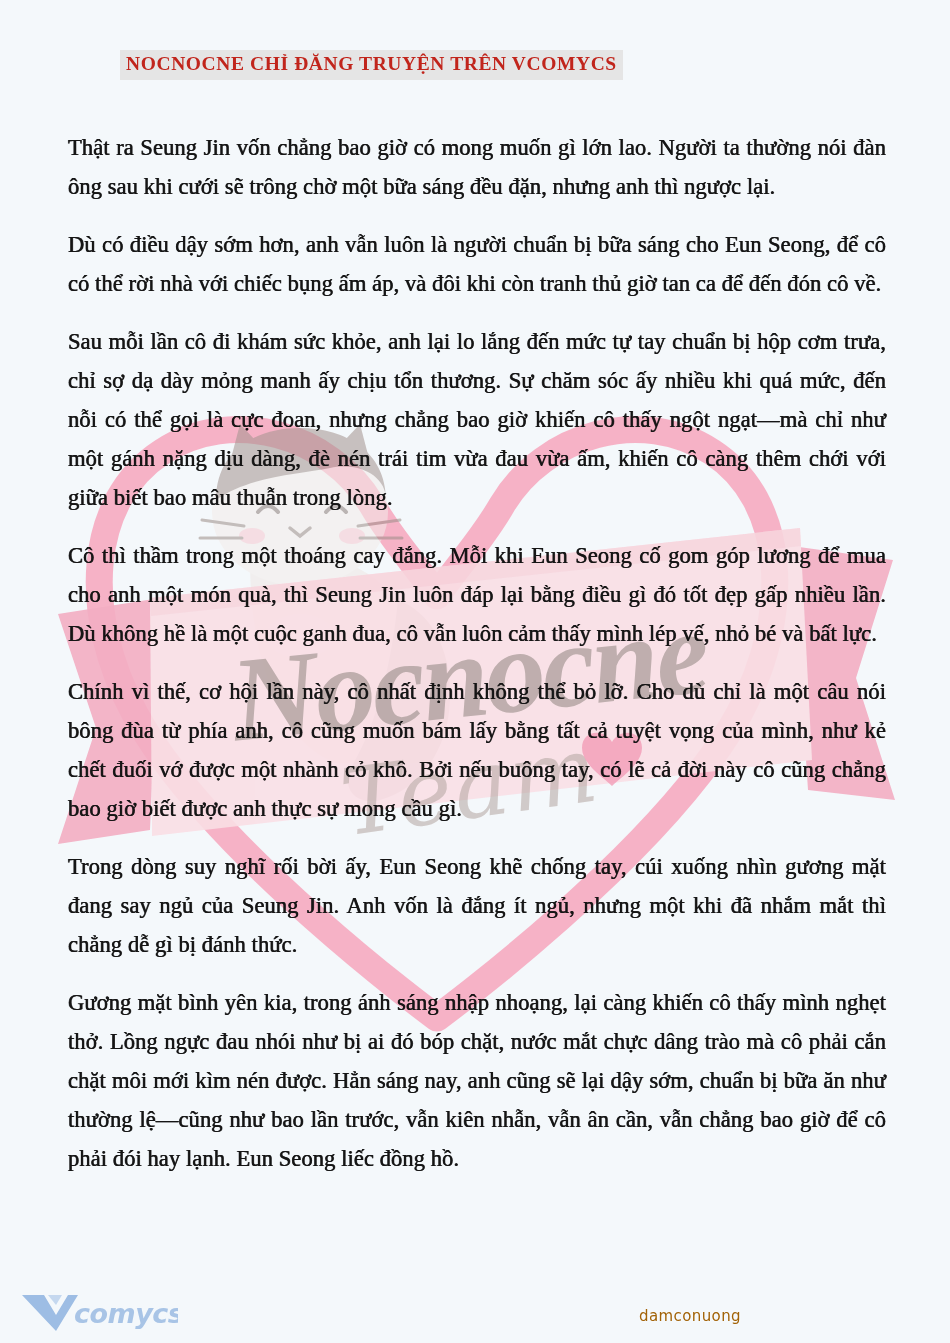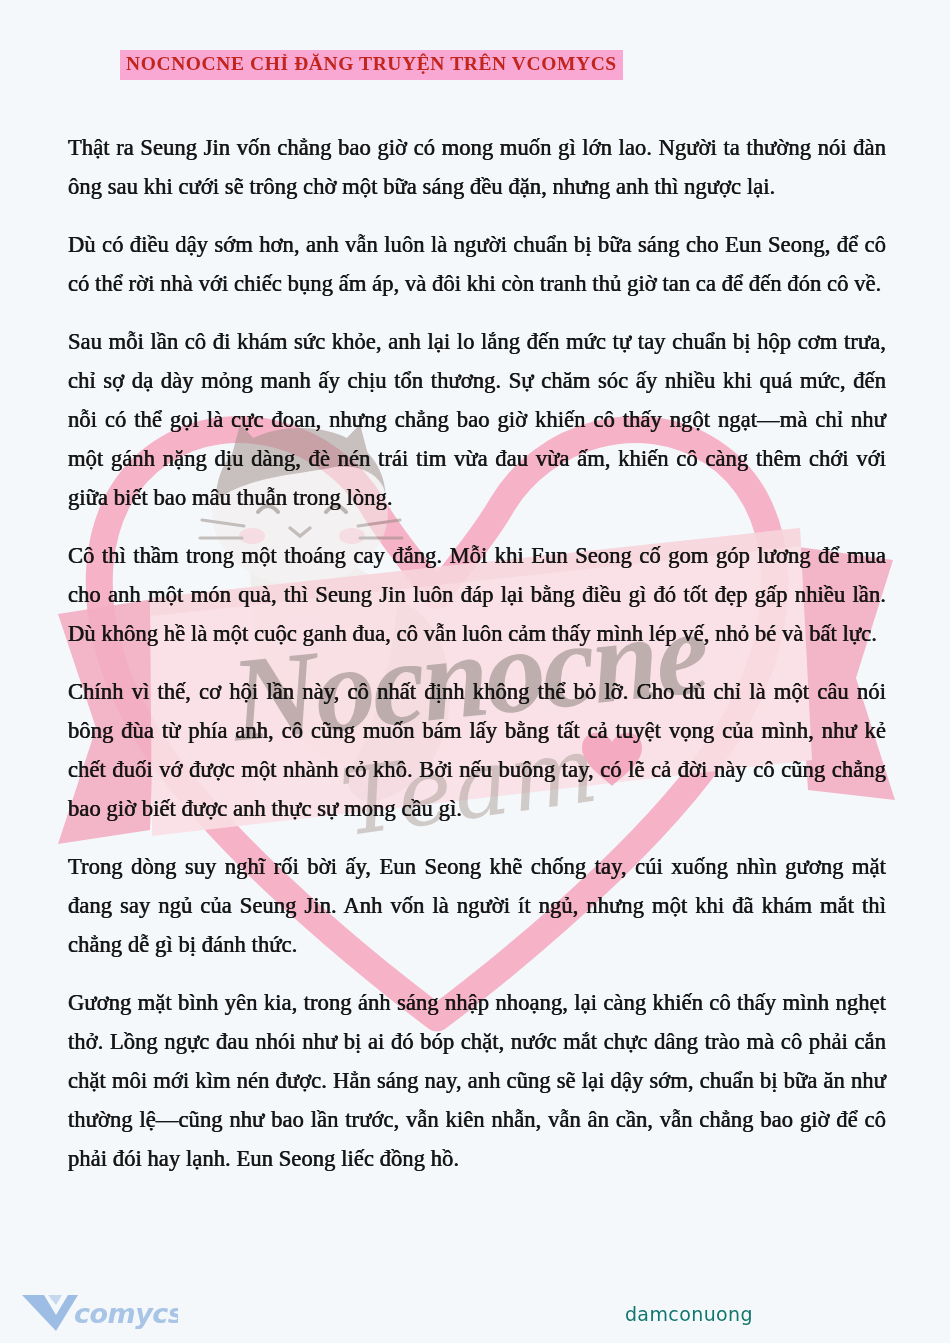--- a/index.html
+++ b/index.html
@@ -50,21 +50,21 @@
     align-items: center;
     justify-content: flex-start;
   }
   .header-title {
     margin-left: 120px;
     font-family: "Liberation Serif", "DejaVu Serif", serif;
     font-weight: bold;
     font-size: 19.5px;
     letter-spacing: 0.6px;
     color: #c1251c;
-    background: #f9a8d4;
+    background: #e5e5e5;
     padding: 3px 6px 4px 6px;
     white-space: nowrap;
     line-height: 1.15;
   }
 
   
   .content {
     position: absolute;
     left: 68px;
     top: 128px;
@@ -98,26 +98,26 @@
   .vcomycs-logo {
     position: absolute;
     left: 18px;
     bottom: 10px;
     width: 160px;
     height: 46px;
   }
   .vcomycs-logo svg { display: block; }
   .damconuong {
     position: absolute;
-    right: 10px;
+    right: 22px;
     bottom: 18px;
     font-family: "DejaVu Sans", "Liberation Sans", sans-serif;
-    font-size: 19px;
+    font-size: 15px;
     letter-spacing: 0.4px;
-    color: #0f766e;
+    color: #a16207;
     font-weight: 500;
     text-shadow: 0 0 3px #ffffff;
   }
 </style>
 </head>
 <body>
 
 <div class="page">
 
   <div class="watermark-layer">
@@ -207,21 +207,21 @@
   <div class="header-band">
     <div class="header-title">NOCNOCNE CHỈ ĐĂNG TRUYỆN TRÊN VCOMYCS</div>
   </div>
 
   <div class="content">
     <p class="para">Thật ra Seung Jin vốn chẳng bao giờ có mong muốn gì lớn lao. Người ta thường nói đàn ông sau khi cưới sẽ trông chờ một bữa sáng đều đặn, nhưng anh thì ngược lại.</p>
     <p class="para">Dù có điều dậy sớm hơn, anh vẫn luôn là người chuẩn bị bữa sáng cho Eun Seong, để cô có thể rời nhà với chiếc bụng ấm áp, và đôi khi còn tranh thủ giờ tan ca để đến đón cô về.</p>
     <p class="para">Sau mỗi lần cô đi khám sức khỏe, anh lại lo lắng đến mức tự tay chuẩn bị hộp cơm trưa, chỉ sợ dạ dày mỏng manh ấy chịu tổn thương. Sự chăm sóc ấy nhiều khi quá mức, đến nỗi có thể gọi là cực đoan, nhưng chẳng bao giờ khiến cô thấy ngột ngạt—mà chỉ như một gánh nặng dịu dàng, đè nén trái tim vừa đau vừa ấm, khiến cô càng thêm chới với giữa biết bao mâu thuẫn trong lòng.</p>
     <p class="para">Cô thì thầm trong một thoáng cay đắng. Mỗi khi Eun Seong cố gom góp lương để mua cho anh một món quà, thì Seung Jin luôn đáp lại bằng điều gì đó tốt đẹp gấp nhiều lần. Dù không hề là một cuộc ganh đua, cô vẫn luôn cảm thấy mình lép vế, nhỏ bé và bất lực.</p>
     <p class="para">Chính vì thế, cơ hội lần này, cô nhất định không thể bỏ lỡ. Cho dù chỉ là một câu nói bông đùa từ phía anh, cô cũng muốn bám lấy bằng tất cả tuyệt vọng của mình, như kẻ chết đuối vớ được một nhành cỏ khô. Bởi nếu buông tay, có lẽ cả đời này cô cũng chẳng bao giờ biết được anh thực sự mong cầu gì.</p>
-    <p class="para">Trong dòng suy nghĩ rối bời ấy, Eun Seong khẽ chống tay, cúi xuống nhìn gương mặt đang say ngủ của Seung Jin. Anh vốn là người ít ngủ, nhưng một khi đã khám mắt thì chẳng dễ gì bị đánh thức.</p>
+    <p class="para">Trong dòng suy nghĩ rối bời ấy, Eun Seong khẽ chống tay, cúi xuống nhìn gương mặt đang say ngủ của Seung Jin. Anh vốn là đắng ít ngủ, nhưng một khi đã nhắm mắt thì chẳng dễ gì bị đánh thức.</p>
     <p class="para">Gương mặt bình yên kia, trong ánh sáng nhập nhoạng, lại càng khiến cô thấy mình nghẹt thở. Lồng ngực đau nhói như bị ai đó bóp chặt, nước mắt chực dâng trào mà cô phải cắn chặt môi mới kìm nén được. Hẳn sáng nay, anh cũng sẽ lại dậy sớm, chuẩn bị bữa ăn như thường lệ—cũng như bao lần trước, vẫn kiên nhẫn, vẫn ân cần, vẫn chẳng bao giờ để cô phải đói hay lạnh. Eun Seong liếc đồng hồ.</p>
   </div>
 
   <div class="footer">
 
     <div class="vcomycs-logo">
       <svg width="160" height="46" viewBox="0 0 160 46" xmlns="http://www.w3.org/2000/svg">
 
         <path d="M4 8 L 26 8 L 38 28 L 50 8 L 60 8 L 38 44 Z" fill="#9dbde4"></path>
         <path d="M30 8 L 44 8 L 38 18 Z" fill="#c5d8ef"></path>

